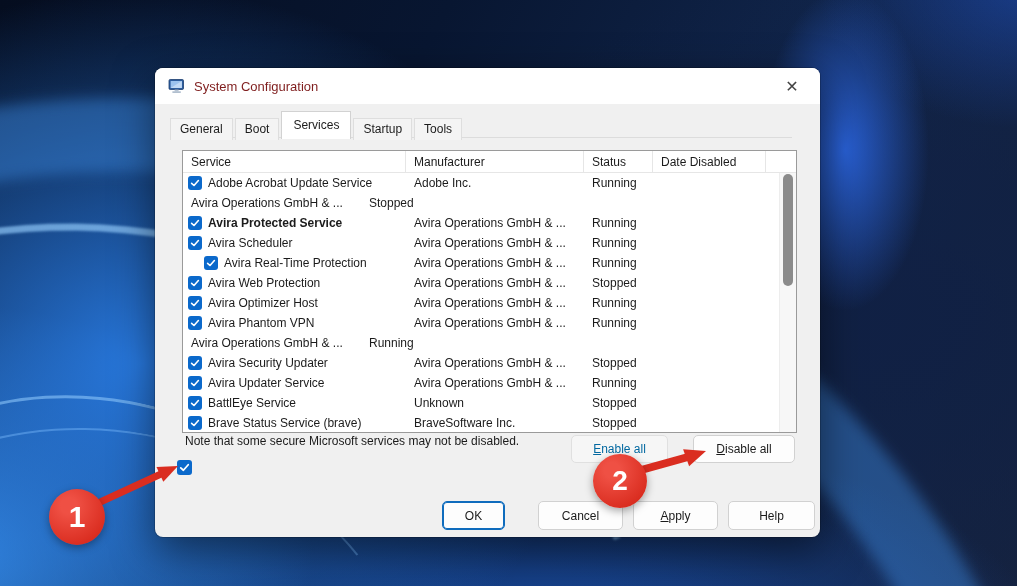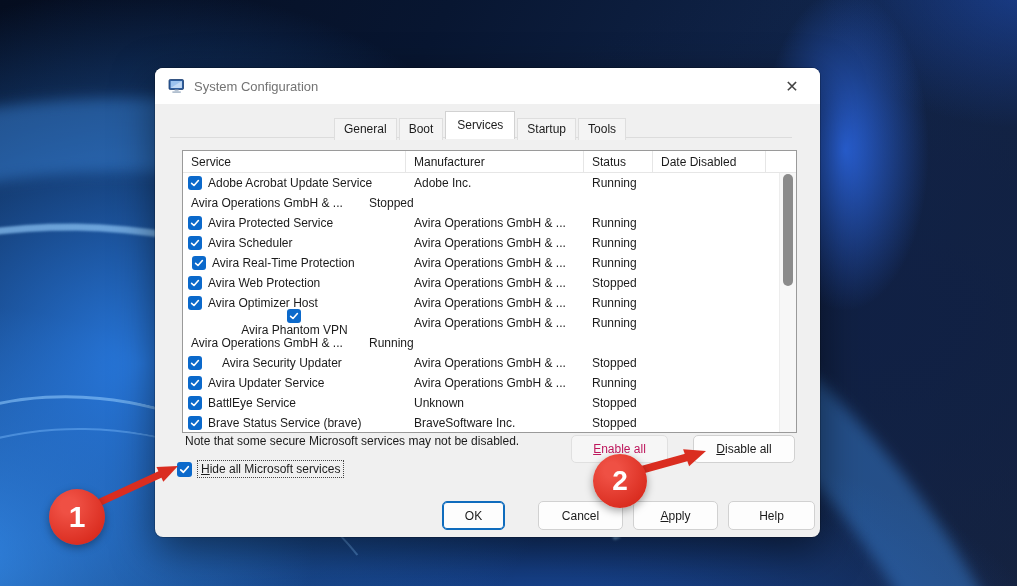--- a/index.html
+++ b/index.html
@@ -28,29 +28,29 @@
   .dialog{
     position:absolute;left:155px;top:68px;width:665px;height:469px;
     background:#f0f0f0;border-radius:8px;
     box-shadow:0 14px 42px rgba(0,0,0,.5), 0 0 0 1px rgba(0,0,0,.18);
   }
   .titlebar{
     position:absolute;left:0;top:0;right:0;height:36px;background:#ffffff;
     border-radius:8px 8px 0 0;display:flex;align-items:center;
   }
   .app-icon{margin-left:13px;width:17px;height:16px;flex:0 0 auto;}
-  .title-text{margin-left:9px;font-size:13px;color:#737373;}
+  .title-text{margin-left:9px;font-size:13px;color:#7f1d1d;}
   .close-btn{
     position:absolute;right:8px;top:3px;width:40px;height:30px;
     display:flex;align-items:center;justify-content:center;
     font-size:16px;color:#444;cursor:pointer;border-radius:5px;
   }
 
   
-  .tabstrip{position:absolute;left:15px;top:44px;right:28px;height:26px;text-align:center;}
+  .tabstrip{position:absolute;left:15px;top:44px;right:28px;height:26px;}
   .tabstrip::after{content:"";position:absolute;left:0;right:0;bottom:0;border-bottom:1px solid #dcdcdc;}
   .tab{
     position:relative;display:inline-block;top:3px;
     padding:3px 9px 4px 9px;margin-right:2px;font-size:12px;color:#1c1c1c;
     background:#f4f4f4;border:1px solid #dedede;border-bottom:none;z-index:1;cursor:pointer;
   }
   .tab.active{
     top:-1px;padding:6px 11px 7px 11px;background:#ffffff;
     border:1px solid #d2d2d2;border-bottom:none;z-index:3;
   }
@@ -77,21 +77,21 @@
   }
   .lv-thumb{position:absolute;left:3px;top:1px;width:10px;height:112px;background:#8b8b8b;border-radius:5px;cursor:pointer;}
 
   .note{position:absolute;left:30px;top:366px;font-size:12px;color:#1b1b1b;}
 
   .btn{
     position:absolute;box-sizing:border-box;background:#fdfdfd;border:1px solid #d1d1d1;border-radius:5px;
     font-size:12px;color:#1b1b1b;display:flex;align-items:center;justify-content:center;cursor:pointer;
     font-family:"Liberation Sans",sans-serif;
   }
-  .btn.disabled{color:#be185d;background:#f6f6f6;border-color:#e0e0e0;cursor:default;}
+  .btn.disabled{color:#0369a1;background:#f6f6f6;border-color:#e0e0e0;cursor:default;}
   .btn.default{border:1px solid #0f6cbd;box-shadow:inset 0 0 0 1px #0f6cbd;}
   #btn-enable-all{left:416px;top:367px;width:97px;height:28px;}
   #btn-disable-all{left:538px;top:367px;width:102px;height:28px;}
   #btn-ok{left:287px;top:433px;width:63px;height:29px;}
   #btn-cancel{left:383px;top:433px;width:85px;height:29px;}
   #btn-apply{left:478px;top:433px;width:85px;height:29px;}
   #btn-help{left:573px;top:433px;width:87px;height:29px;}
 
   .hide-ms{position:absolute;left:22px;top:392px;display:flex;align-items:center;cursor:pointer;}
   .hide-ms .cb{width:15px;height:15px;margin:0;}
@@ -156,104 +156,104 @@
           <div class="lv-cell" style="width: 178px;">Adobe Inc.</div>
           <div class="lv-cell" style="width: 69px;">Running</div>
           <div class="lv-cell" style="width: 113px;"></div>
         </div>
         <div class="lv-row">
           <div class="lv-cell" style="width: 178px;">Avira Operations GmbH &amp; ...</div>
           <div class="lv-cell" style="width: 69px;">Stopped</div>
           <div class="lv-cell" style="width: 113px;"></div>
         </div>
         <div class="lv-row">
+          <div class="lv-cell" style="width: 223px; display: flex; align-items: flex-start; padding-left: 0px; font-weight: bold;">
+            <span class="cb">
+              <svg width="10" height="10" viewBox="0 0 10 10">
+                <path d="M1.6 5.3 L4 7.5 L8.4 2.5" stroke="#fff" stroke-width="1.6" fill="none" stroke-linecap="round" stroke-linejoin="round"></path>
+              </svg>
+            </span>
+            <span class="svc-name">Avira Protected Service</span>
+          </div>
+          <div class="lv-cell" style="width: 178px;">Avira Operations GmbH &amp; ...</div>
+          <div class="lv-cell" style="width: 69px;">Running</div>
+          <div class="lv-cell" style="width: 113px;"></div>
+        </div>
+        <div class="lv-row">
+          <div class="lv-cell" style="width: 223px; display: flex; align-items: flex-end; padding-left: 0px;">
+            <span class="cb">
+              <svg width="10" height="10" viewBox="0 0 10 10">
+                <path d="M1.6 5.3 L4 7.5 L8.4 2.5" stroke="#fff" stroke-width="1.6" fill="none" stroke-linecap="round" stroke-linejoin="round"></path>
+              </svg>
+            </span>
+            <span class="svc-name">Avira Scheduler</span>
+          </div>
+          <div class="lv-cell" style="width: 178px;">Avira Operations GmbH &amp; ...</div>
+          <div class="lv-cell" style="width: 69px;">Running</div>
+          <div class="lv-cell" style="width: 113px;"></div>
+        </div>
+        <div class="lv-row">
+          <div class="lv-cell" style="width: 223px; display: flex; align-items: flex-end; padding-left: 16px;">
+            <span class="cb">
+              <svg width="10" height="10" viewBox="0 0 10 10">
+                <path d="M1.6 5.3 L4 7.5 L8.4 2.5" stroke="#fff" stroke-width="1.6" fill="none" stroke-linecap="round" stroke-linejoin="round"></path>
+              </svg>
+            </span>
+            <span class="svc-name">Avira Real-Time Protection</span>
+          </div>
+          <div class="lv-cell" style="width: 178px;">Avira Operations GmbH &amp; ...</div>
+          <div class="lv-cell" style="width: 69px;">Running</div>
+          <div class="lv-cell" style="width: 113px;"></div>
+        </div>
+        <div class="lv-row">
           <div class="lv-cell" style="width: 223px; display: flex; align-items: flex-start; padding-left: 0px;">
             <span class="cb">
               <svg width="10" height="10" viewBox="0 0 10 10">
                 <path d="M1.6 5.3 L4 7.5 L8.4 2.5" stroke="#fff" stroke-width="1.6" fill="none" stroke-linecap="round" stroke-linejoin="round"></path>
               </svg>
             </span>
-            <span class="svc-name">Avira Protected Service</span>
-          </div>
+            <span class="svc-name">Avira Web Protection</span>
+          </div>
+          <div class="lv-cell" style="width: 178px;">Avira Operations GmbH &amp; ...</div>
+          <div class="lv-cell" style="width: 69px;">Stopped</div>
+          <div class="lv-cell" style="width: 113px;"></div>
+        </div>
+        <div class="lv-row">
+          <div class="lv-cell" style="width: 223px; display: flex; align-items: center; padding-left: 0px;">
+            <span class="cb">
+              <svg width="10" height="10" viewBox="0 0 10 10">
+                <path d="M1.6 5.3 L4 7.5 L8.4 2.5" stroke="#fff" stroke-width="1.6" fill="none" stroke-linecap="round" stroke-linejoin="round"></path>
+              </svg>
+            </span>
+            <span class="svc-name">Avira Optimizer Host</span>
+          </div>
+          <div class="lv-cell" style="width: 178px;">Avira Operations GmbH &amp; ...</div>
+          <div class="lv-cell" style="width: 69px;">Running</div>
+          <div class="lv-cell" style="width: 113px;"></div>
+        </div>
+        <div class="lv-row">
+          <div class="lv-cell" style="width: 223px; display: flex; align-items: center; padding-left: 0px;">
+            <span class="cb">
+              <svg width="10" height="10" viewBox="0 0 10 10">
+                <path d="M1.6 5.3 L4 7.5 L8.4 2.5" stroke="#fff" stroke-width="1.6" fill="none" stroke-linecap="round" stroke-linejoin="round"></path>
+              </svg>
+            </span>
+            <span class="svc-name">Avira Phantom VPN</span>
+          </div>
+          <div class="lv-cell" style="width: 178px;">Avira Operations GmbH &amp; ...</div>
+          <div class="lv-cell" style="width: 69px;">Running</div>
+          <div class="lv-cell" style="width: 113px;"></div>
+        </div>
+        <div class="lv-row">
           <div class="lv-cell" style="width: 178px;">Avira Operations GmbH &amp; ...</div>
           <div class="lv-cell" style="width: 69px;">Running</div>
           <div class="lv-cell" style="width: 113px;"></div>
         </div>
         <div class="lv-row">
           <div class="lv-cell" style="width: 223px; display: flex; align-items: flex-end; padding-left: 0px;">
-            <span class="cb">
-              <svg width="10" height="10" viewBox="0 0 10 10">
-                <path d="M1.6 5.3 L4 7.5 L8.4 2.5" stroke="#fff" stroke-width="1.6" fill="none" stroke-linecap="round" stroke-linejoin="round"></path>
-              </svg>
-            </span>
-            <span class="svc-name">Avira Scheduler</span>
-          </div>
-          <div class="lv-cell" style="width: 178px;">Avira Operations GmbH &amp; ...</div>
-          <div class="lv-cell" style="width: 69px;">Running</div>
-          <div class="lv-cell" style="width: 113px;"></div>
-        </div>
-        <div class="lv-row">
-          <div class="lv-cell" style="width: 223px; display: flex; align-items: flex-end; padding-left: 4px;">
-            <span class="cb">
-              <svg width="10" height="10" viewBox="0 0 10 10">
-                <path d="M1.6 5.3 L4 7.5 L8.4 2.5" stroke="#fff" stroke-width="1.6" fill="none" stroke-linecap="round" stroke-linejoin="round"></path>
-              </svg>
-            </span>
-            <span class="svc-name">Avira Real-Time Protection</span>
-          </div>
-          <div class="lv-cell" style="width: 178px;">Avira Operations GmbH &amp; ...</div>
-          <div class="lv-cell" style="width: 69px;">Running</div>
-          <div class="lv-cell" style="width: 113px;"></div>
-        </div>
-        <div class="lv-row">
-          <div class="lv-cell" style="width: 223px; display: flex; align-items: flex-start; padding-left: 0px;">
-            <span class="cb">
-              <svg width="10" height="10" viewBox="0 0 10 10">
-                <path d="M1.6 5.3 L4 7.5 L8.4 2.5" stroke="#fff" stroke-width="1.6" fill="none" stroke-linecap="round" stroke-linejoin="round"></path>
-              </svg>
-            </span>
-            <span class="svc-name">Avira Web Protection</span>
-          </div>
-          <div class="lv-cell" style="width: 178px;">Avira Operations GmbH &amp; ...</div>
-          <div class="lv-cell" style="width: 69px;">Stopped</div>
-          <div class="lv-cell" style="width: 113px;"></div>
-        </div>
-        <div class="lv-row">
-          <div class="lv-cell" style="width: 223px; display: flex; align-items: center; padding-left: 0px;">
-            <span class="cb">
-              <svg width="10" height="10" viewBox="0 0 10 10">
-                <path d="M1.6 5.3 L4 7.5 L8.4 2.5" stroke="#fff" stroke-width="1.6" fill="none" stroke-linecap="round" stroke-linejoin="round"></path>
-              </svg>
-            </span>
-            <span class="svc-name">Avira Optimizer Host</span>
-          </div>
-          <div class="lv-cell" style="width: 178px;">Avira Operations GmbH &amp; ...</div>
-          <div class="lv-cell" style="width: 69px;">Running</div>
-          <div class="lv-cell" style="width: 113px;"></div>
-        </div>
-        <div class="lv-row">
-          <div class="lv-cell" style="width: 223px; display: flex; align-items: center; padding-left: 0px; flex-direction: column;">
-            <span class="cb">
-              <svg width="10" height="10" viewBox="0 0 10 10">
-                <path d="M1.6 5.3 L4 7.5 L8.4 2.5" stroke="#fff" stroke-width="1.6" fill="none" stroke-linecap="round" stroke-linejoin="round"></path>
-              </svg>
-            </span>
-            <span class="svc-name">Avira Phantom VPN</span>
-          </div>
-          <div class="lv-cell" style="width: 178px;">Avira Operations GmbH &amp; ...</div>
-          <div class="lv-cell" style="width: 69px;">Running</div>
-          <div class="lv-cell" style="width: 113px;"></div>
-        </div>
-        <div class="lv-row">
-          <div class="lv-cell" style="width: 178px;">Avira Operations GmbH &amp; ...</div>
-          <div class="lv-cell" style="width: 69px;">Running</div>
-          <div class="lv-cell" style="width: 113px;"></div>
-        </div>
-        <div class="lv-row">
-          <div class="lv-cell" style="width: 223px; display: flex; align-items: flex-end; padding-left: 0px; gap: 14px;">
             <span class="cb">
               <svg width="10" height="10" viewBox="0 0 10 10">
                 <path d="M1.6 5.3 L4 7.5 L8.4 2.5" stroke="#fff" stroke-width="1.6" fill="none" stroke-linecap="round" stroke-linejoin="round"></path>
               </svg>
             </span>
             <span class="svc-name">Avira Security Updater</span>
           </div>
           <div class="lv-cell" style="width: 178px;">Avira Operations GmbH &amp; ...</div>
           <div class="lv-cell" style="width: 69px;">Stopped</div>
           <div class="lv-cell" style="width: 113px;"></div>
@@ -311,21 +311,20 @@
   <div class="btn" id="btn-disable-all">
     <span><u>D</u>isable all</span>
   </div>
 
   <div class="hide-ms">
     <span class="cb">
       <svg width="11" height="11" viewBox="0 0 10 10">
           <path d="M1.6 5.3 L4 7.5 L8.4 2.5" stroke="#fff" stroke-width="1.6" fill="none" stroke-linecap="round" stroke-linejoin="round"></path>
         </svg>
     </span>
-    <span class="lbl"><u>H</u>ide all Microsoft services</span>
   </div>
 
   <div id="footer-buttons">
       <div class="btn default" id="btn-ok">OK</div>
       <div class="btn" id="btn-cancel">Cancel</div>
       <div class="btn" id="btn-apply"><u>A</u>pply</div>
       <div class="btn" id="btn-help">Help</div>
     </div>
 </div>
 

